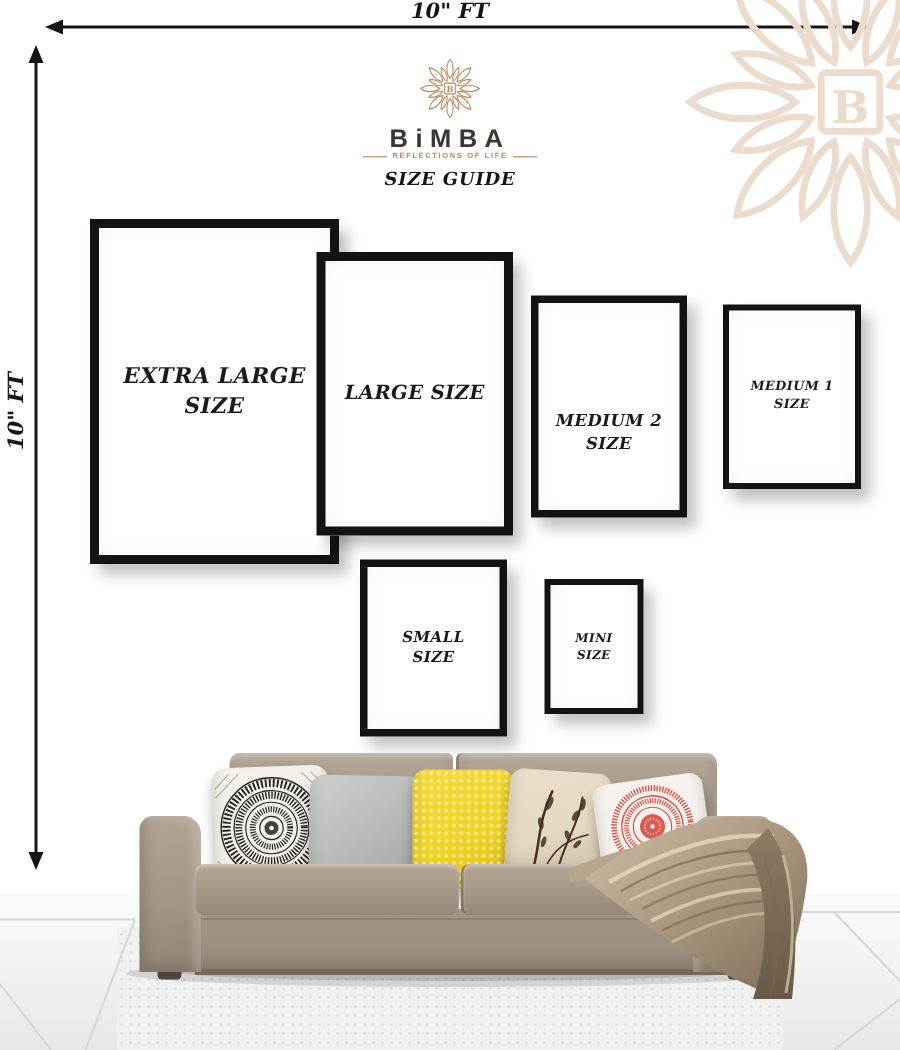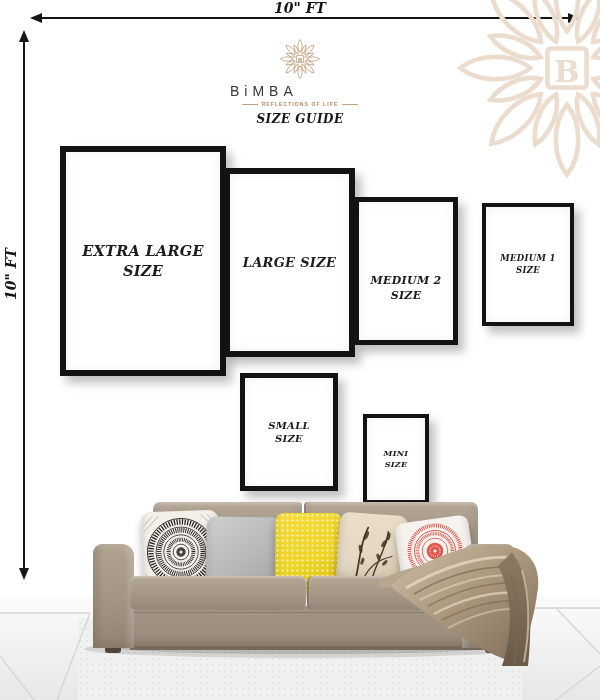--- a/index.html
+++ b/index.html
@@ -17,50 +17,50 @@
   .arrow-v{left:23px;top:30px;width:2px;height:550px;}
   .arrow-v .line{top:9px;bottom:9px;left:0;width:2px;}
   .arrow-v .head-up{top:0;left:-4px;border-left:5px solid transparent;border-right:5px solid transparent;border-bottom:12px solid var(--ink);}
   .arrow-v .head-down{bottom:0;left:-4px;border-left:5px solid transparent;border-right:5px solid transparent;border-top:12px solid var(--ink);}
   .dim-label{position:absolute;font-weight:bold;font-style:italic;color:var(--ink);font-size:14px;text-align:center;}
   .dim-top{left:240px;top:0px;width:120px;}
   .dim-left{left:-19px;top:266px;width:60px;height:16px;transform:rotate(-90deg);}
 
   
   .logo-mandala{position:absolute;left:279px;top:38px;width:42px;height:42px;color:var(--accent);}
-  .brand-name{position:absolute;left:230px;top:83px;width:140px;text-align:left;
-      font-family:"Liberation Sans",sans-serif;font-size:14px;font-weight:400;
+  .brand-name{position:absolute;left:230px;top:83px;width:140px;text-align:center;
+      font-family:"Liberation Sans",sans-serif;font-size:17px;font-weight:700;
       letter-spacing:5px;color:var(--logo-text);}
   .brand-tagline{position:absolute;left:230px;top:101px;width:140px;display:flex;align-items:center;justify-content:center;gap:4px;
       font-family:"Liberation Sans",sans-serif;font-size:5px;letter-spacing:1.1px;color:var(--accent);font-weight:bold;}
   .brand-tagline::before,.brand-tagline::after{content:"";width:16px;height:1px;background:var(--accent);opacity:.8;}
   .page-title{position:absolute;left:200px;top:112px;width:200px;text-align:center;
       font-size:12px;font-weight:bold;font-style:italic;color:var(--ink);letter-spacing:.5px;}
 
   
   .watermark-mandala{position:absolute;left:452px;top:-47px;width:230px;height:230px;color:var(--watermark);}
   .watermark-mandala g{stroke-width:2;}
 
   
   .frame{position:absolute;background:#fff;border-style:solid;border-color:var(--frame-border);
       display:flex;align-items:center;justify-content:center;text-align:center;
       box-shadow:6px 7px 9px rgba(0,0,0,.25), inset 0 0 12px rgba(0,0,0,.05);}
   .frame-label{font-weight:bold;font-style:italic;color:#1b1b1b;line-height:1.35;letter-spacing:.3px;}
   .frame-label span{display:block;}
   .frame-xl{left:40px;top:146px;width:154px;height:218px;border-width:6px;margin-left:20px;}
   .frame-xl .frame-label{font-size:14.5px;}
-  .frame-l{left:224px;top:168px;width:119px;height:177px;border-width:6px;justify-content:center;}
+  .frame-l{left:211px;top:168px;width:119px;height:177px;border-width:6px;justify-content:center;}
   .frame-l .frame-label{font-size:13px;}
   .frame-m2{left:354px;top:197px;width:94px;height:138px;border-width:5px;}
   .frame-m2 .frame-label{font-size:11px;margin-top:35px;}
   .frame-m1{left:482px;top:203px;width:84px;height:115px;border-width:4px;}
   .frame-m1 .frame-label{font-size:8.5px;}
   .frame-s{left:240px;top:373px;width:88px;height:108px;border-width:5px;}
   .frame-s .frame-label{font-size:10px;}
-  .frame-mini{left:363px;top:386px;width:58px;height:82px;border-width:4px;margin-top:28px;}
+  .frame-mini{left:363px;top:386px;width:58px;height:82px;border-width:4px;}
   .frame-mini .frame-label{font-size:8px;}
 
   
   .floor-svg{position:absolute;left:0;top:596px;width:600px;height:104px;}
 
   
   .sofa{position:absolute;left:93px;top:498px;width:424px;height:156px;}
   .sofa *{position:absolute;}
   .back-cushion{top:4px;height:84px;background:linear-gradient(180deg,#b2a594 0%,#a59888 55%,#9c8f80 100%);box-shadow:inset 0 3px 3px rgba(255,255,255,.25), inset 0 -6px 8px rgba(70,60,48,.25);}
   .back-left{left:60px;width:149px;border-radius:7px 4px 0 0;}

